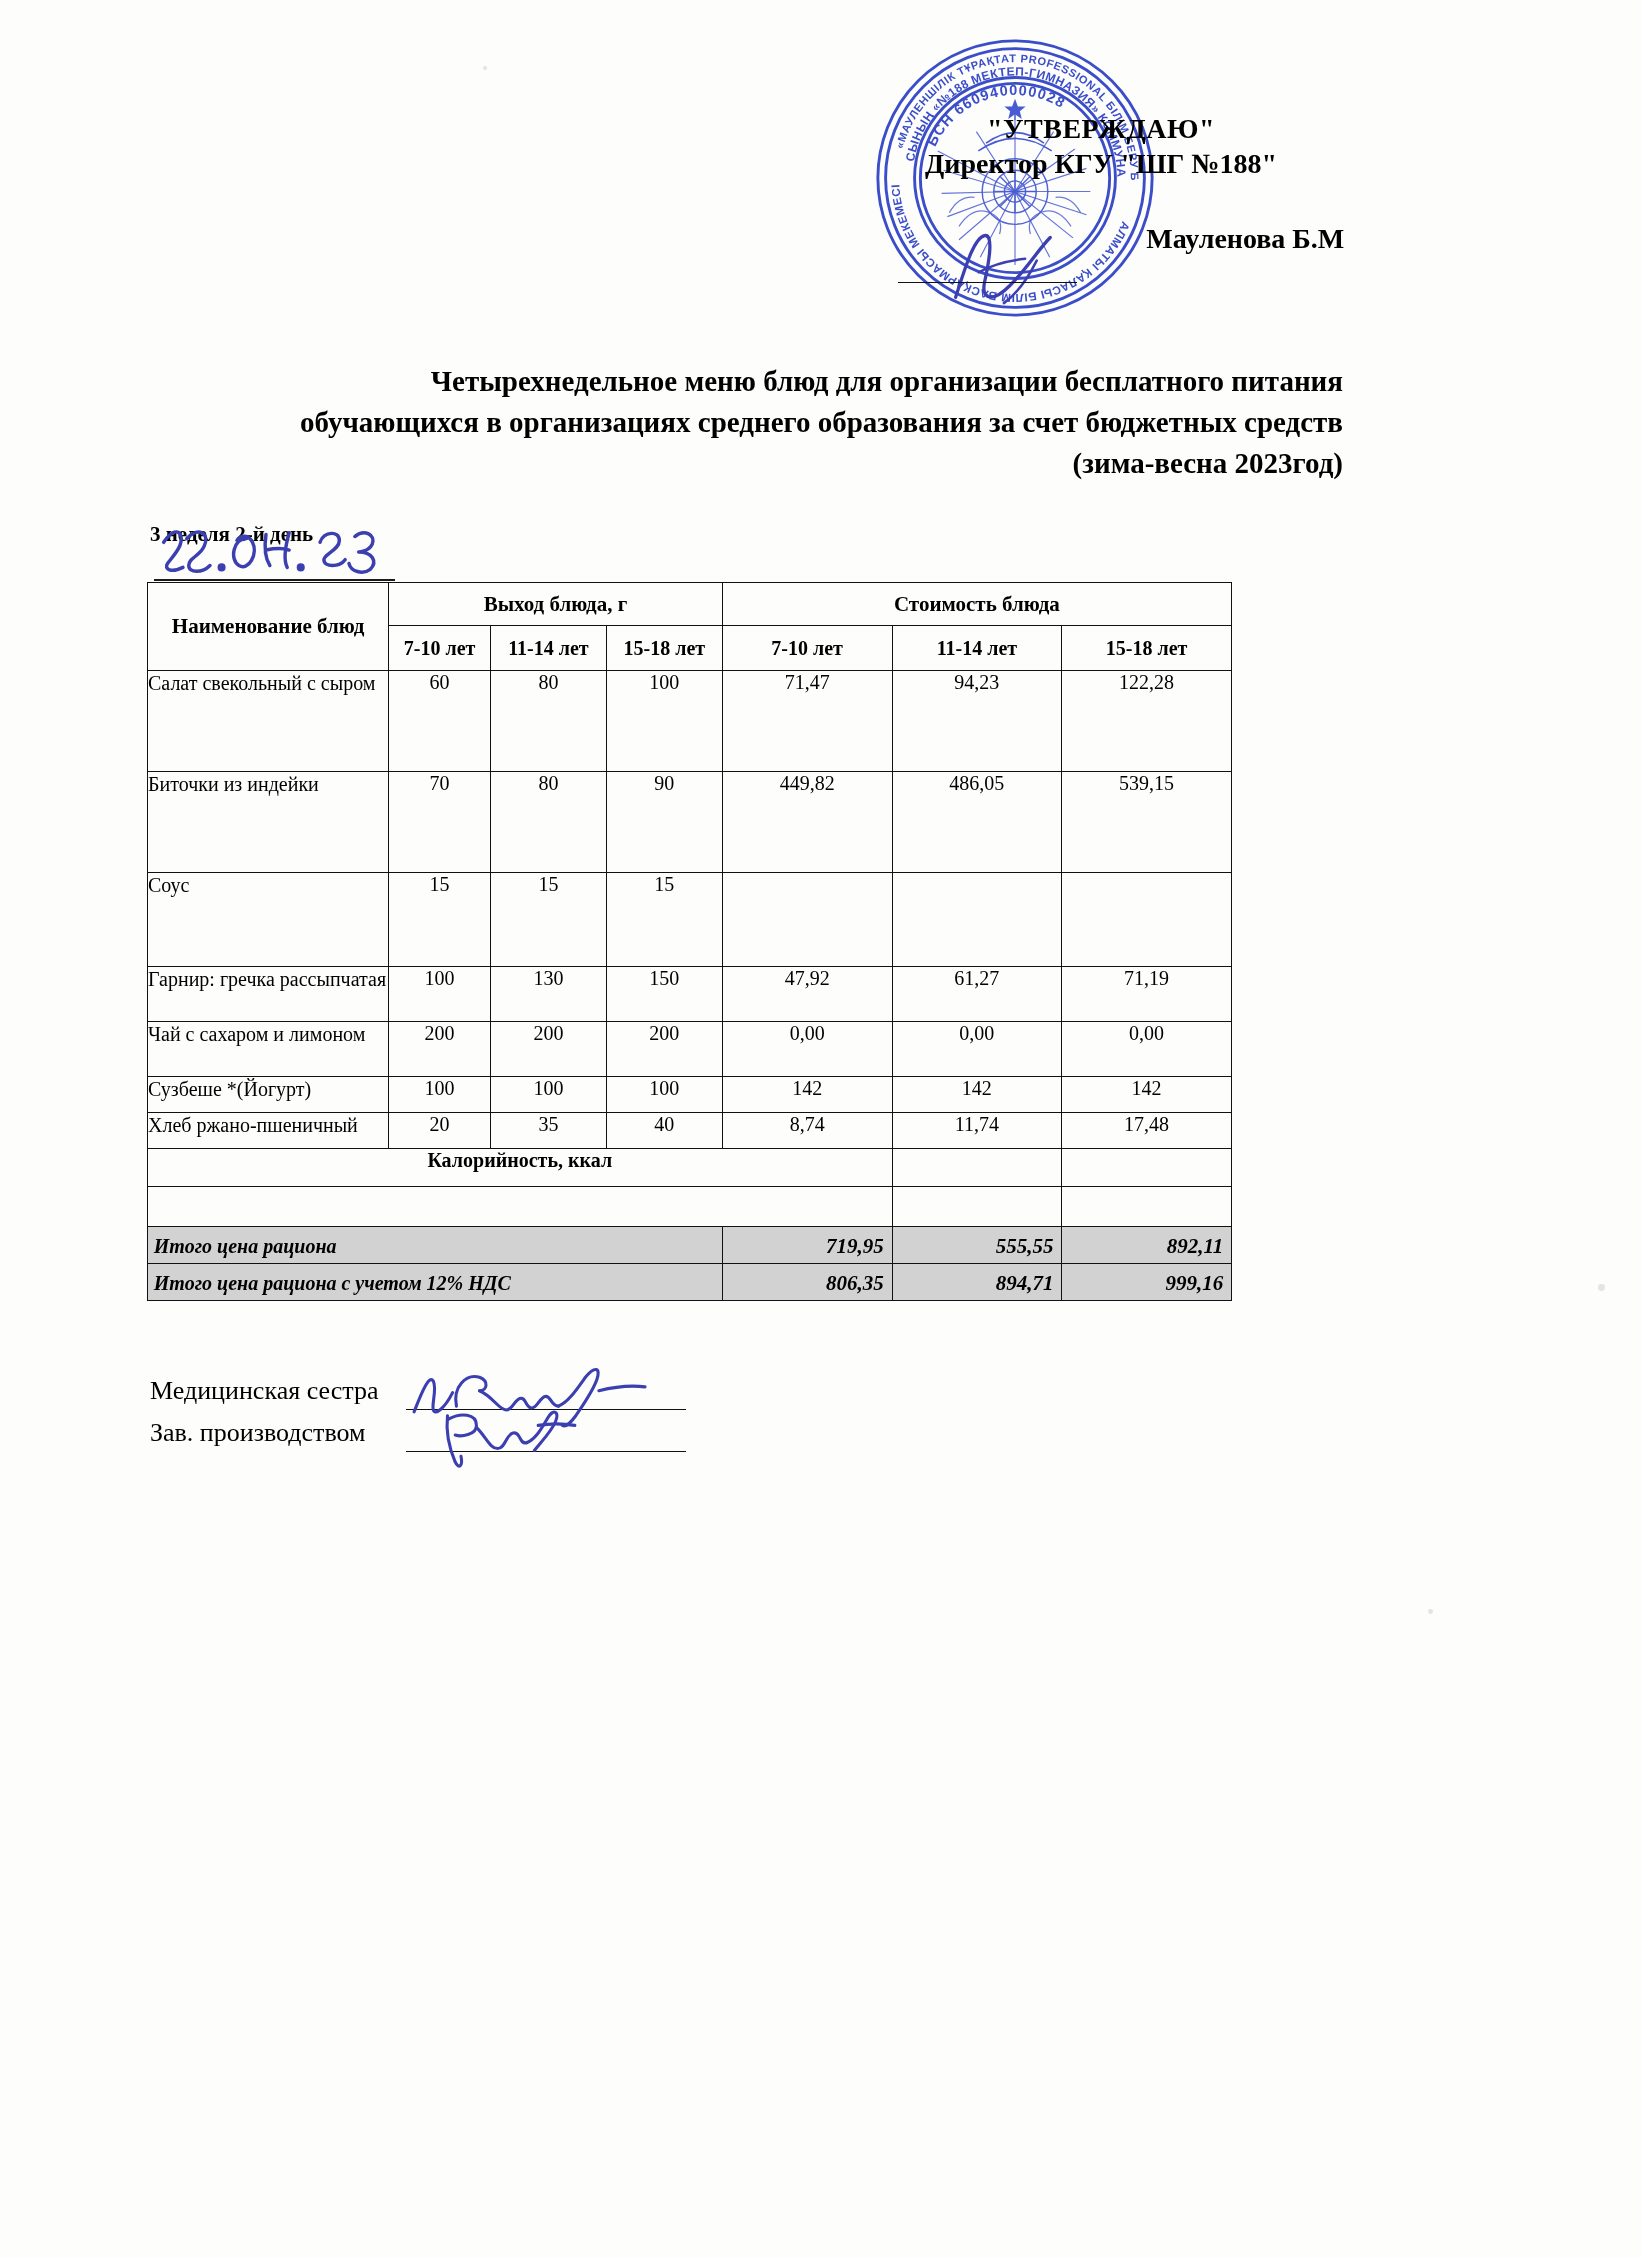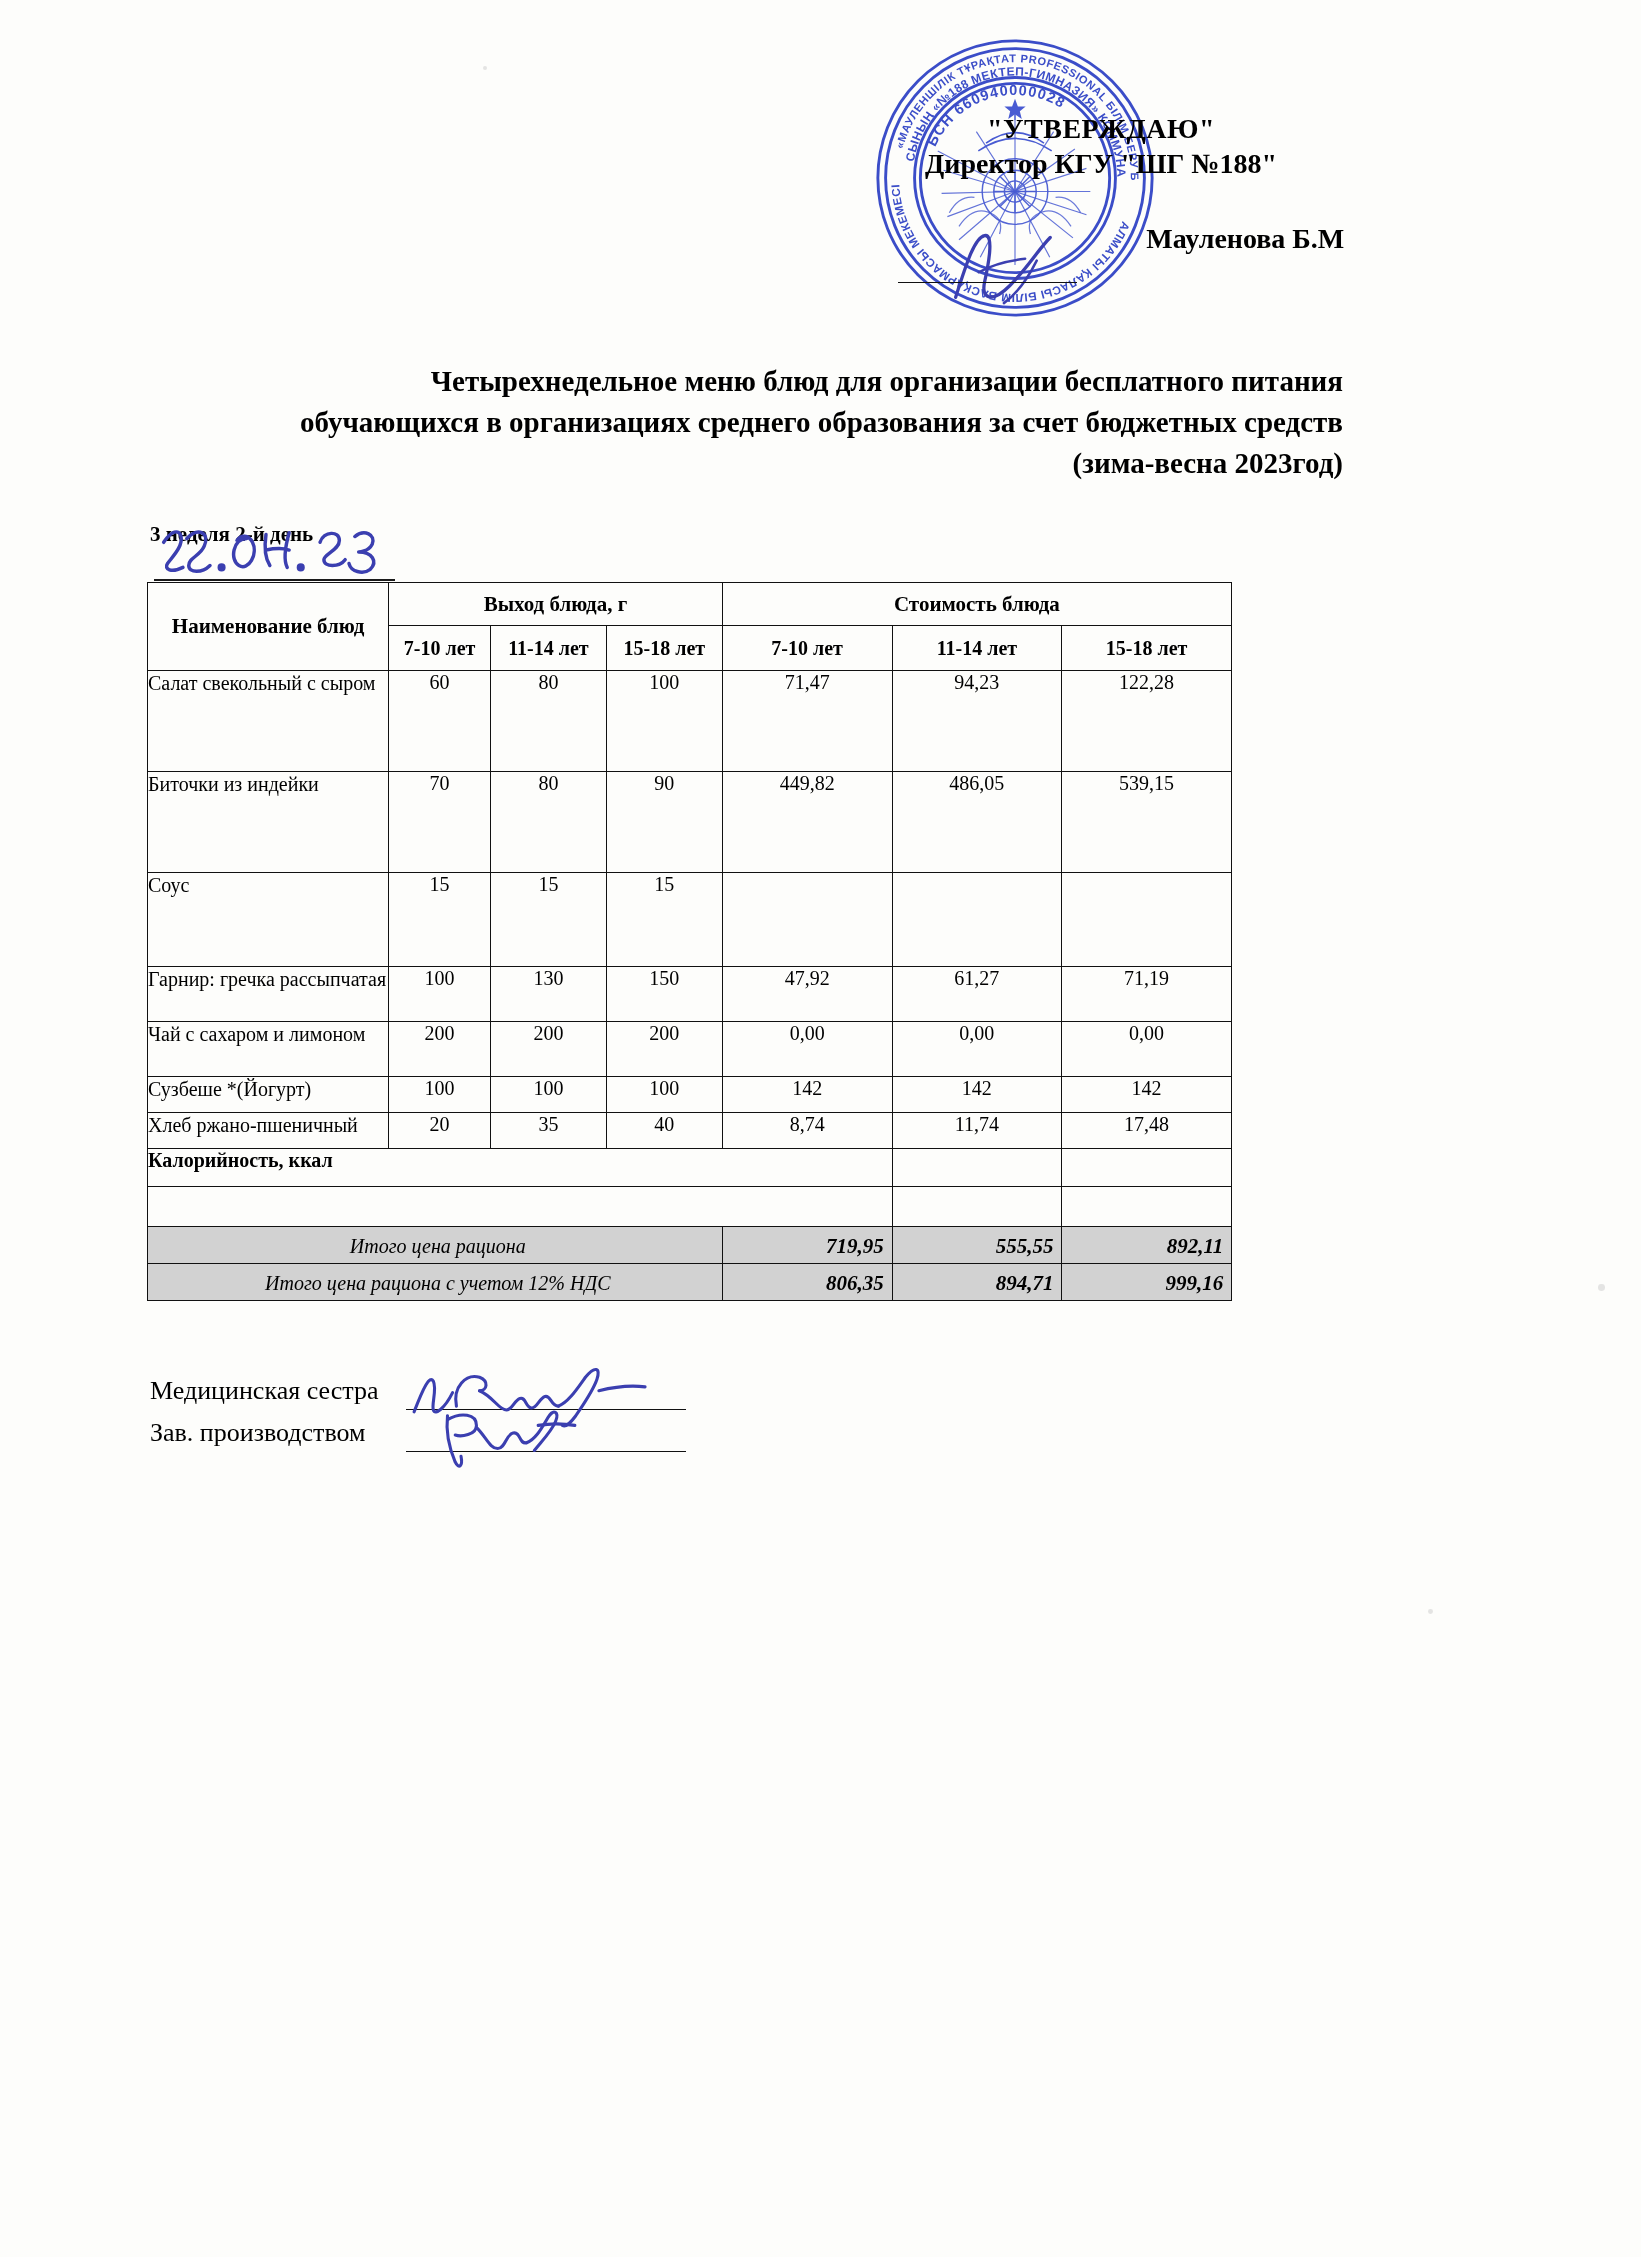--- a/index.html
+++ b/index.html
@@ -167,32 +167,32 @@
   }
   .row-tall td { height: 100px; }
   .row-med td { height: 93px; }
   .row-short td { height: 54px; }
   .row-xshort td { height: 35px; }
   .row-cal td { height: 37px; }
   .row-gap td { height: 39px; }
 
   .cal-label {
     font-weight: bold;
-    text-align: left;
+    text-align: center;
     padding: 3.9px 0 0 5.8px;
     font-size: 20px;
   }
   .total-row td {
     background: #d2d2d2;
     height: 33px;
   }
   .total-row .total-label {
     font-style: italic;
-    font-weight: normal;
-    text-align: center;
+    font-weight: bold;
+    text-align: left;
     padding: 2.9px 0 0 5.8px;
     font-size: 20px;
     vertical-align: middle;
   }
   .total-row .total-val {
     font-style: italic;
     font-weight: bold;
     text-align: right;
     padding: 2.9px 7.7px 0 0;
     font-size: 21px;

